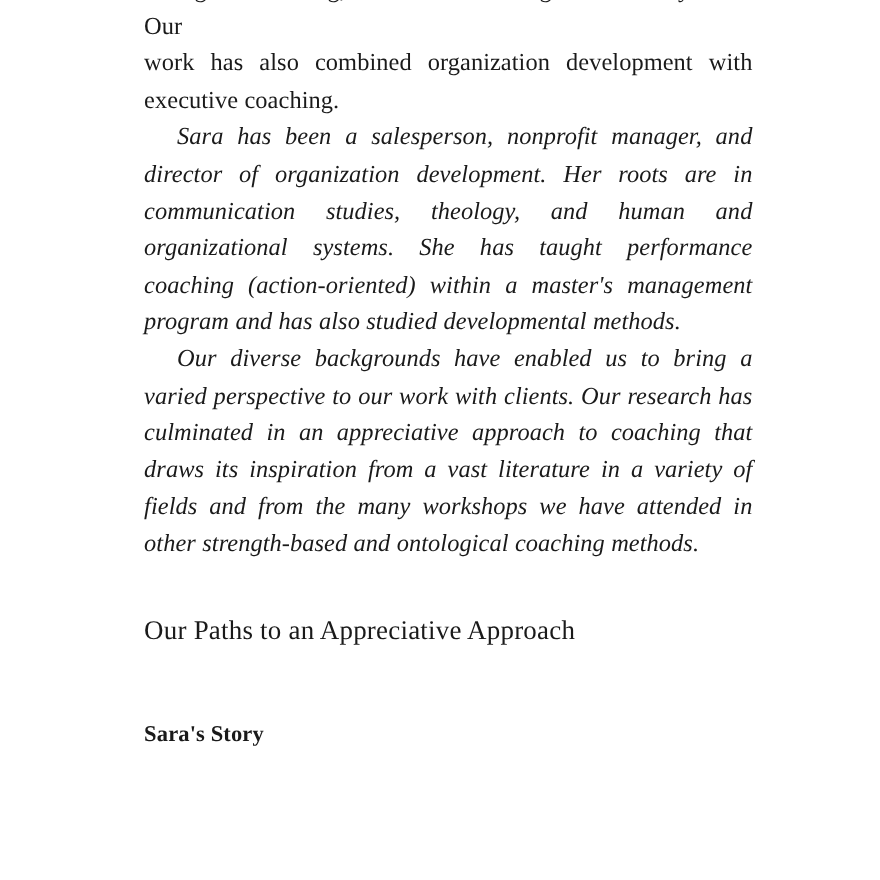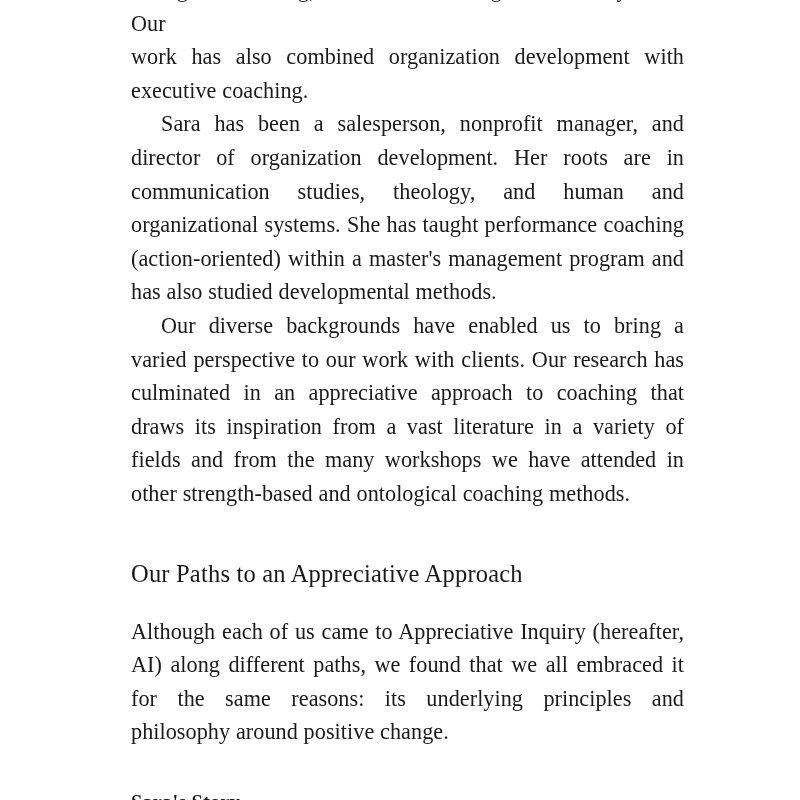--- a/index.html
+++ b/index.html
@@ -28,20 +28,21 @@
     font-size: 22.2px;
     line-height: 33.6px;
     text-align: justify;
     text-justify: inter-word;
     letter-spacing: 0.05px;
     word-spacing: 0.2px;
     -webkit-font-smoothing: antialiased;
   }
   p.indent {
     text-indent: 30px;
+    font-style: italic;
   }
   h2.section-heading {
     margin: 0;
     font-size: 24.5px;
     line-height: 30px;
     font-weight: normal;
     letter-spacing: 0.2px;
   }
   h3.sub-heading {
     margin: 0;
@@ -67,20 +68,19 @@
     <p class="body indent">Sara has been a salesperson, nonprofit manager, and director of organization development. Her roots are in communication studies, theology, and human and organizational systems. She has taught performance coaching (action-oriented) within a master's management program and has also studied developmental methods.</p>
 
     <p class="body indent">Our diverse backgrounds have enabled us to bring a varied perspective to our work with clients. Our research has culminated in an appreciative approach to coaching that draws its inspiration from a vast literature in a variety of fields and from the many workshops we have attended in other strength-based and ontological coaching methods.</p>
 
     <div class="gap-before-heading"></div>
 
     <h2 class="section-heading">Our Paths to an Appreciative Approach</h2>
 
     <div class="gap-after-heading"></div>
 
-    <p class="body">Although each of us came to Appreciative Inquiry (hereafter, AI) along different paths, we found that we all embraced it for the same reasons: its underlying principles and philosophy around positive change.</p>
 
     <div class="gap-before-sub"></div>
 
     <h3 class="sub-heading">Sara's Story</h3>
 
   </div>
 </div>
 
 </body></html>

